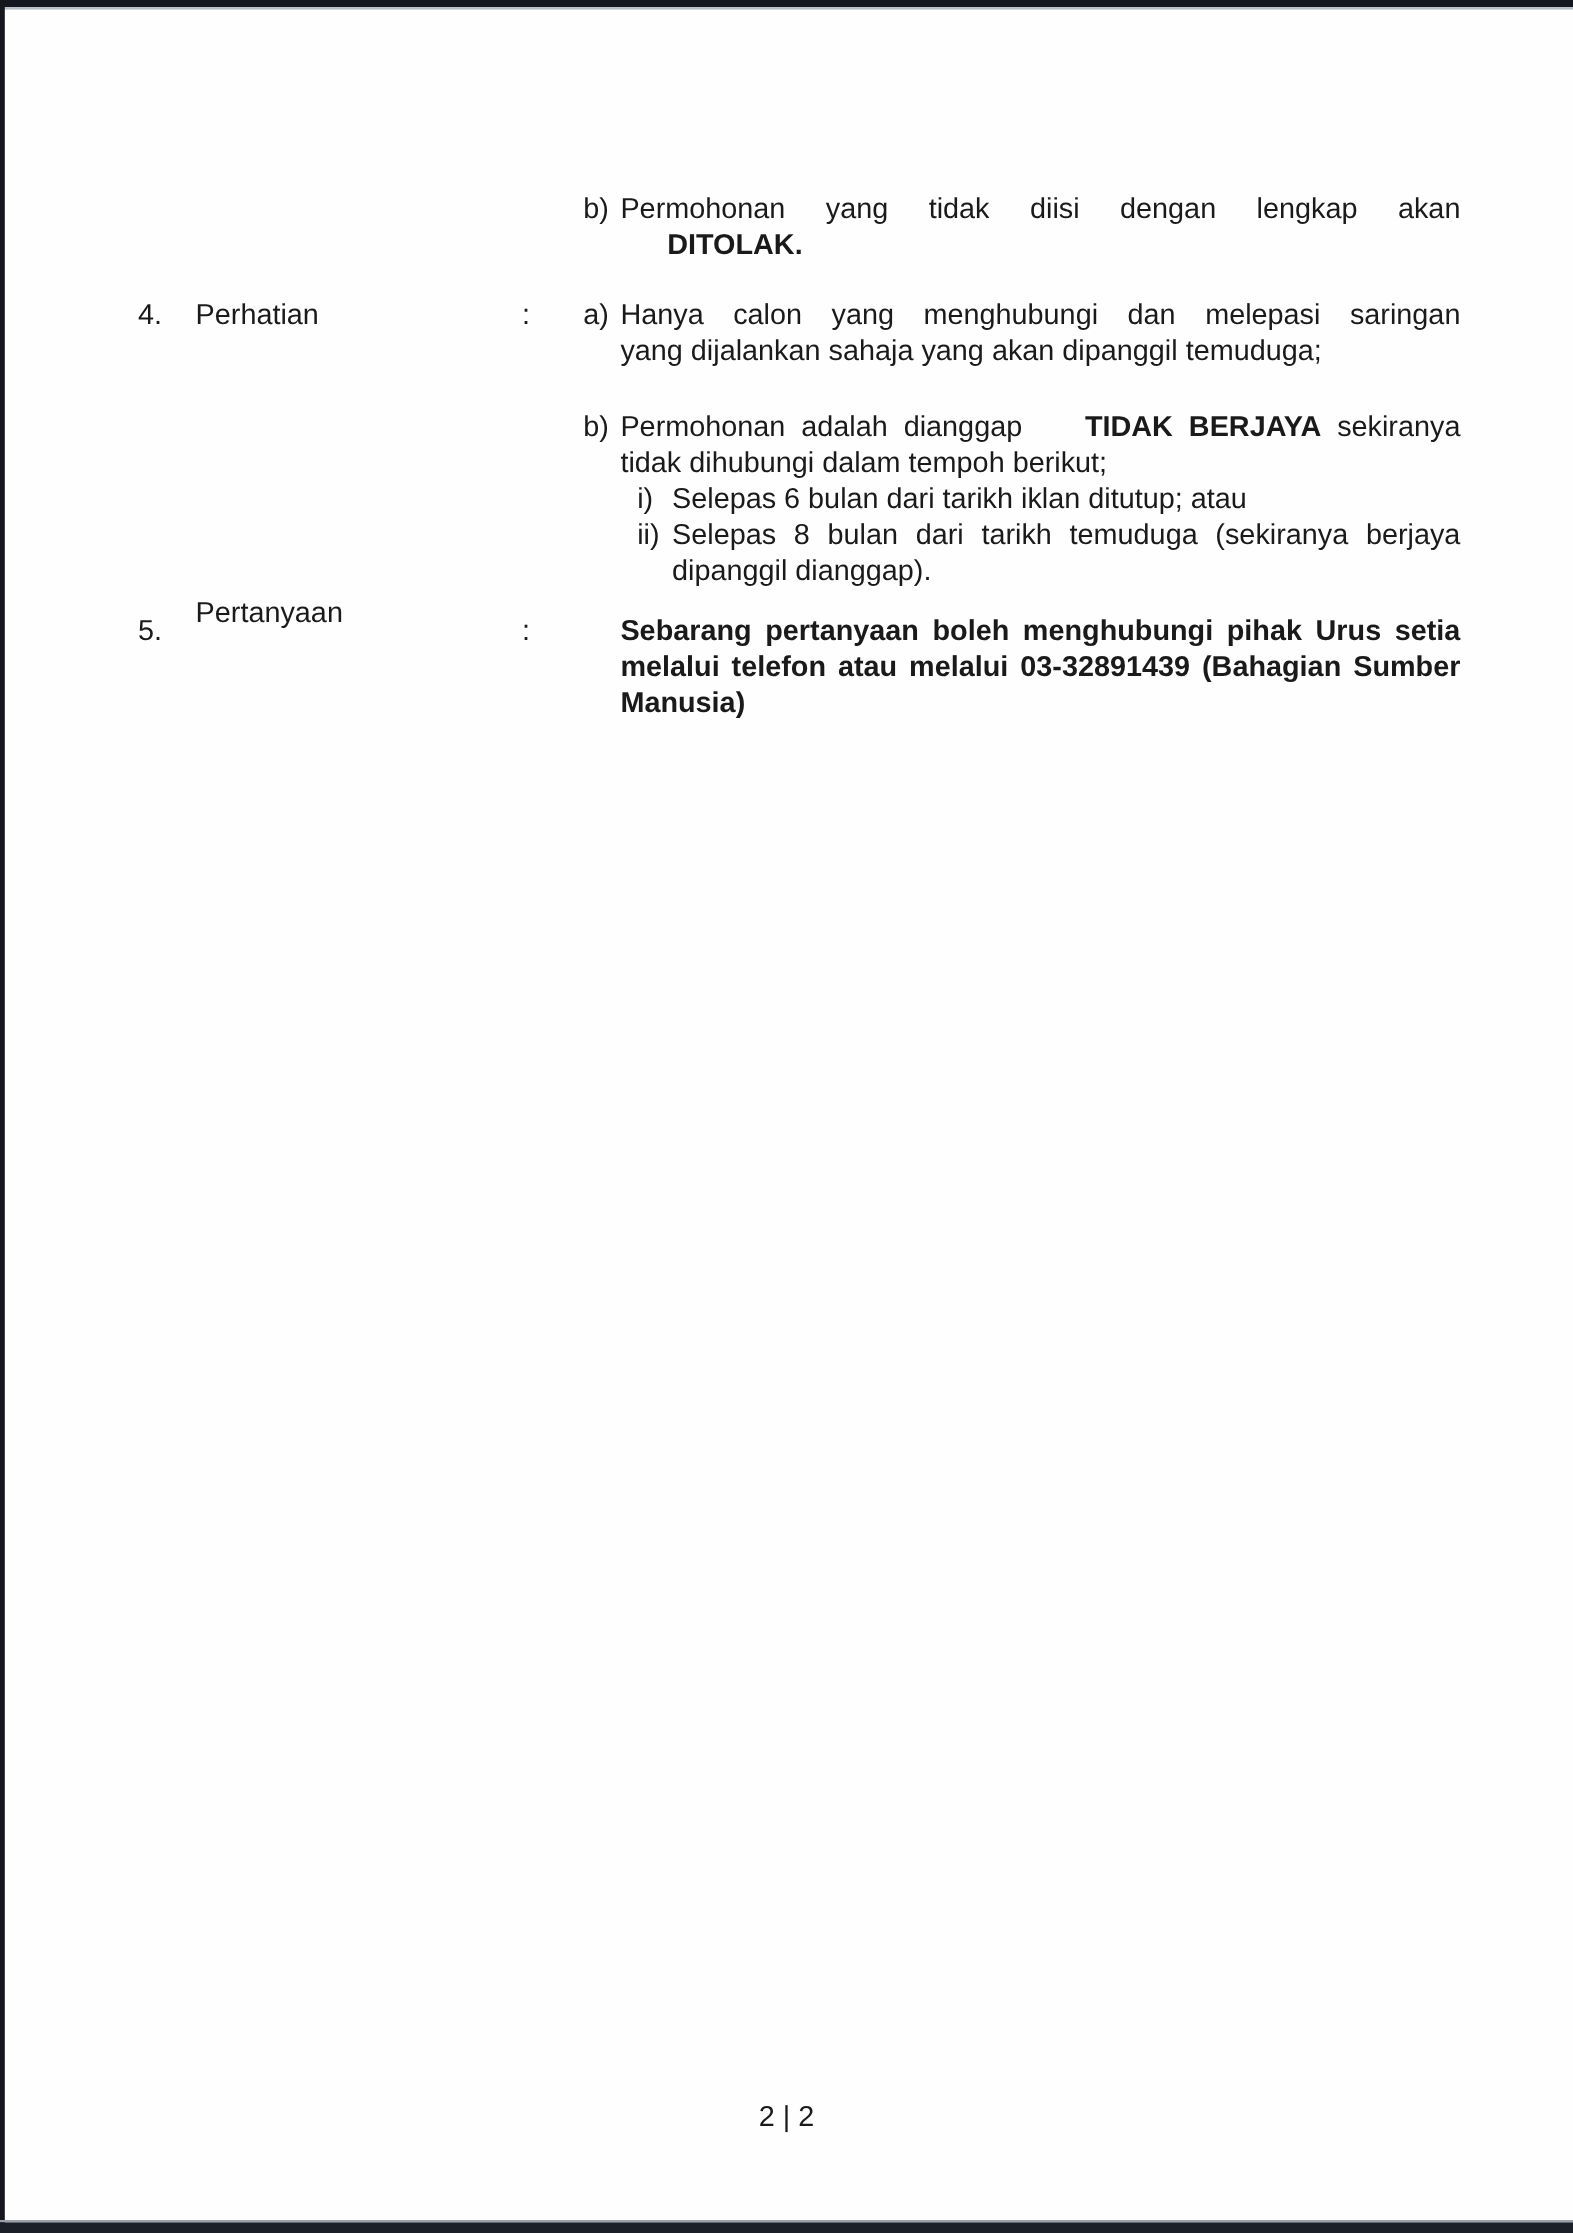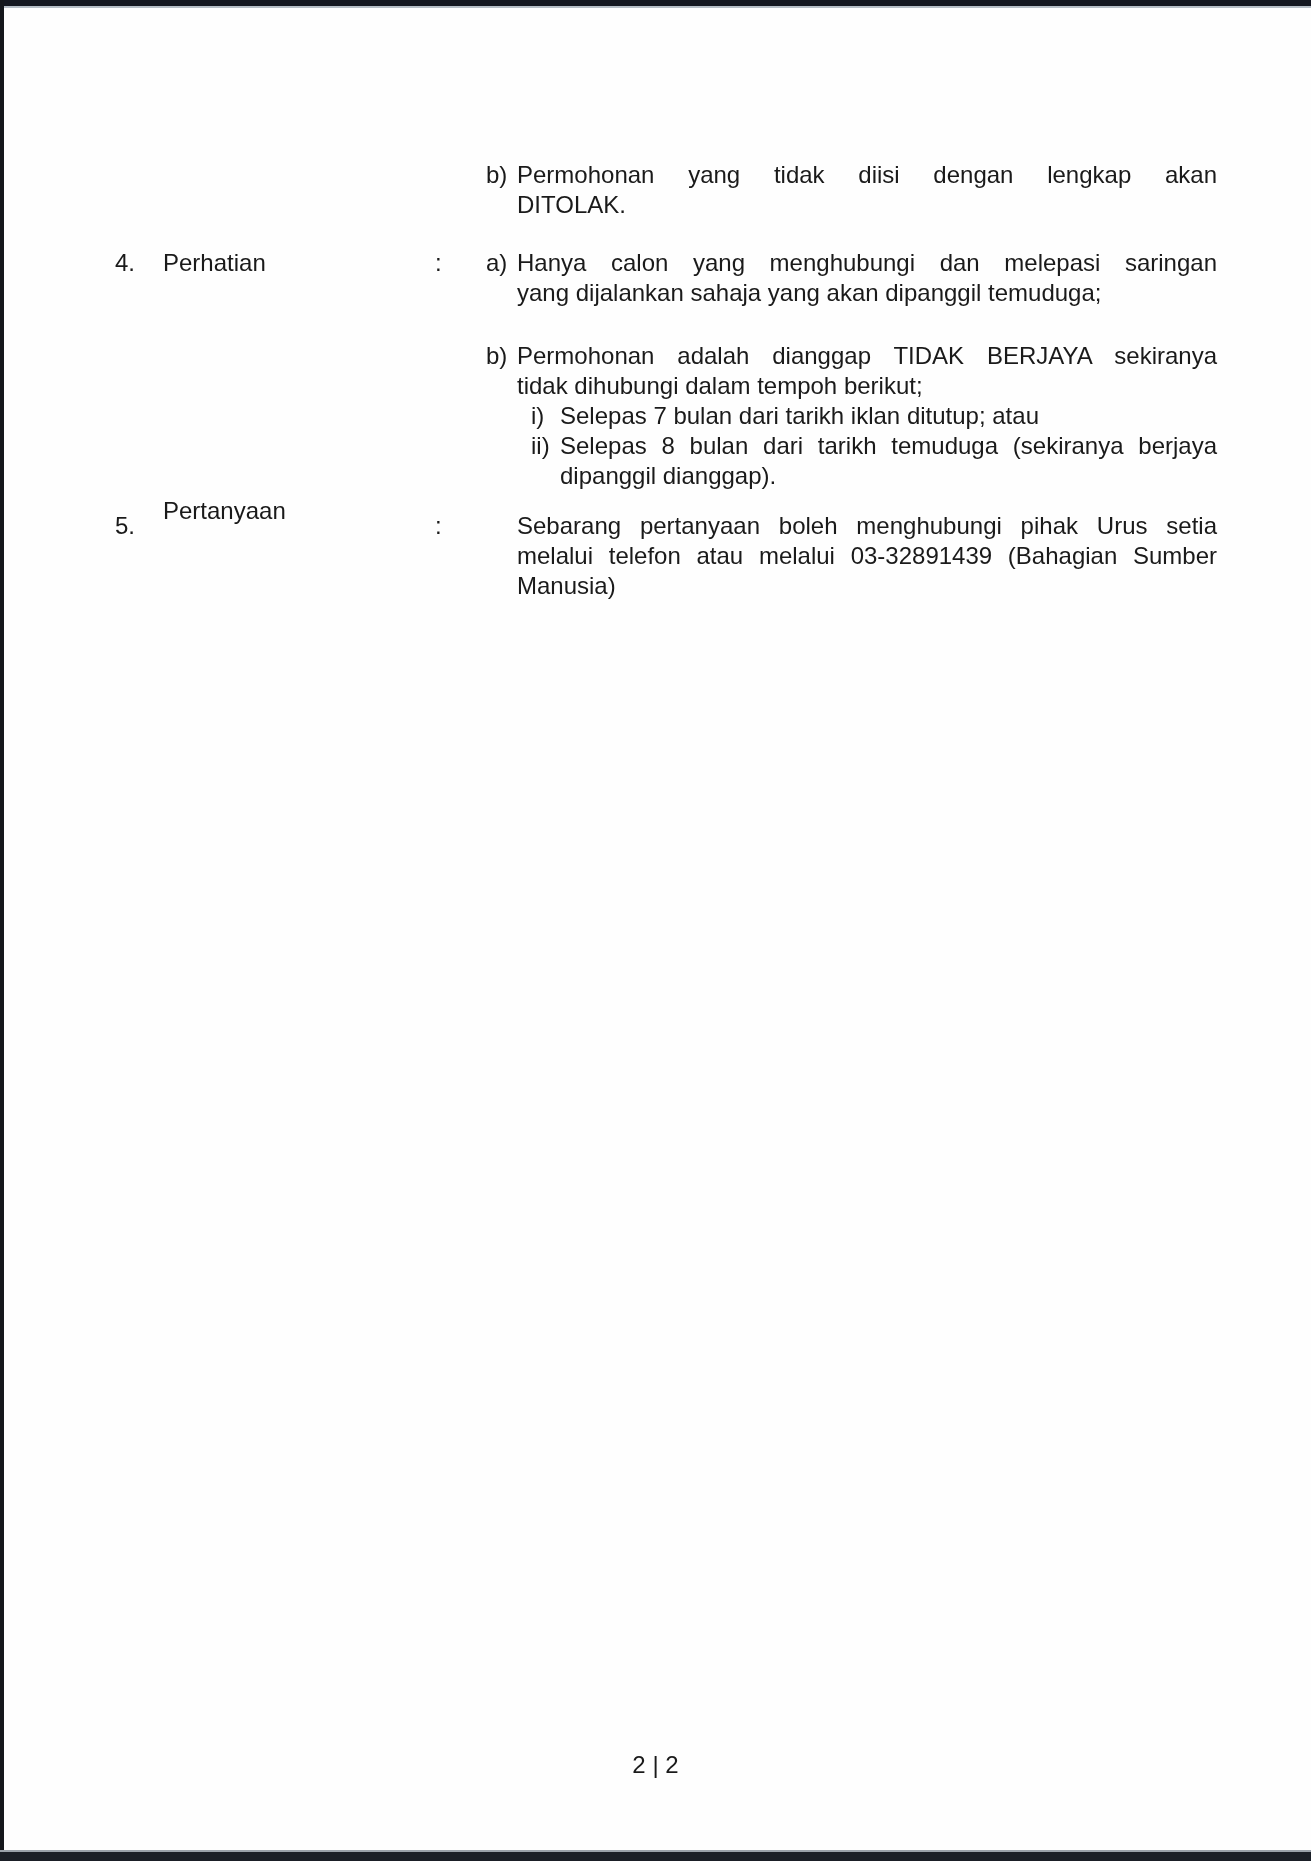--- a/index.html
+++ b/index.html
@@ -42,21 +42,21 @@
   .abs { position: absolute; }
   .line {
     line-height: 30px;
     min-height: 30px;
     white-space: normal;
   }
   .just {
     text-align: justify;
     text-align-last: justify;
   }
-  b, .bold { font-weight: normal; }
+  b, .bold { font-weight: bold; margin-left: 39px; }
 
   
   .item-num   { left: 115px; line-height: 30px; }
   .item-label { left: 163px; line-height: 30px; }
   .item-colon { left: 435px; line-height: 30px; }
 
   
   .para {
     left: 486px;
     width: 731px;
@@ -67,20 +67,21 @@
     flex: none;
     width: 31px;
     line-height: 30px;
   }
   .para .body { width: 700px; }
 
   
   .para-plain {
     left: 517px;
     width: 700px;
+    font-weight: bold;
   }
 
   
   .roman {
     display: flex;
     margin-left: 14px;
     align-items: flex-start;
   }
   .roman .rmarker {
     flex: none;
@@ -129,21 +130,21 @@
 
   <div class="para abs" style="top:341px">
     <span class="marker">b)</span>
     <div class="body">
       <div class="line just"><span>Permohonan adalah dianggap </span><b>TIDAK BERJAYA</b><span> sekiranya</span></div>
       <div class="line">tidak dihubungi dalam tempoh berikut;</div>
 
       <div class="roman">
         <span class="rmarker">i)</span>
         <div class="rbody">
-          <div class="line">Selepas 7 bulan dari tarikh iklan ditutup; atau</div>
+          <div class="line">Selepas 6 bulan dari tarikh iklan ditutup; atau</div>
         </div>
       </div>
 
       <div class="roman">
         <span class="rmarker">ii)</span>
         <div class="rbody">
           <div class="line just">Selepas 8 bulan dari tarikh temuduga (sekiranya berjaya</div>
           <div class="line">dipanggil dianggap).</div>
         </div>
       </div>

